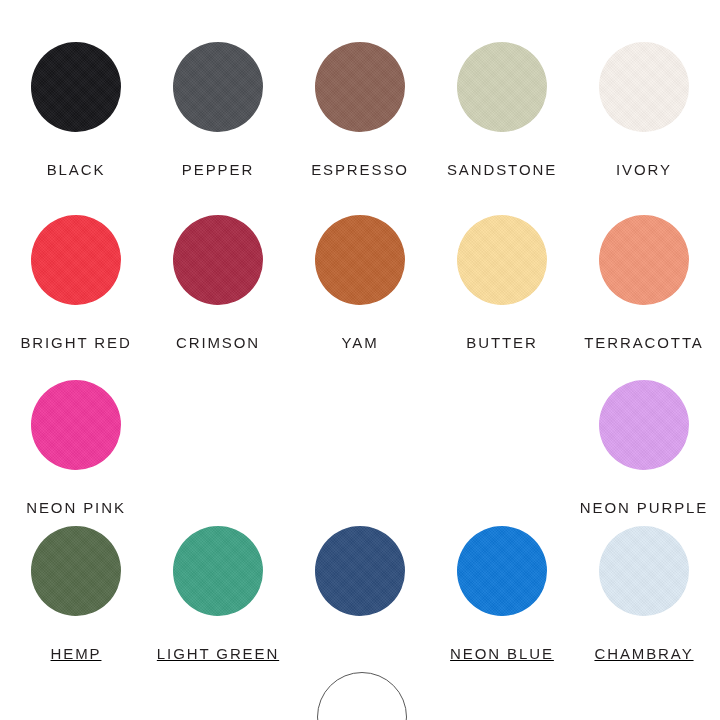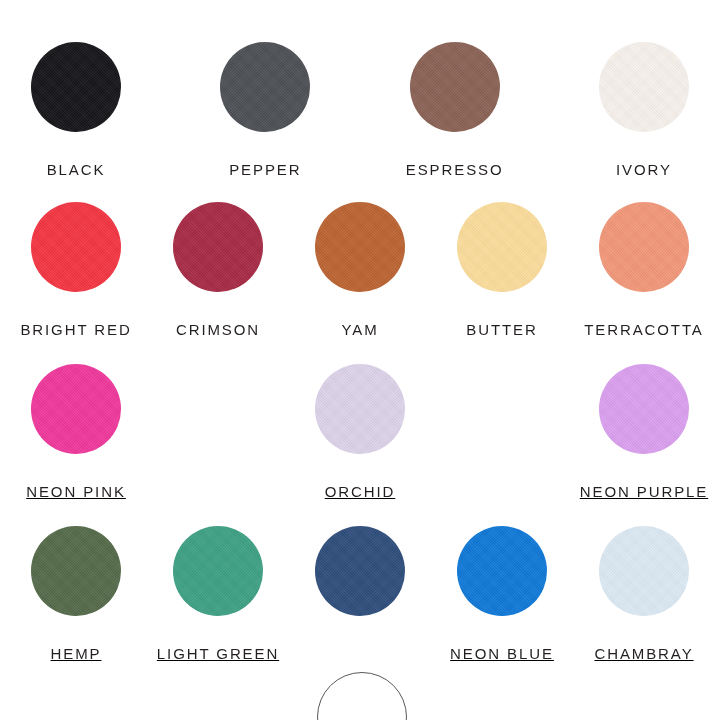--- a/index.html
+++ b/index.html
@@ -31,22 +31,22 @@
     height: 160px;
     display: flex;
     flex-direction: row;
     align-items: flex-start;
     justify-content: space-between;
     box-sizing: border-box;
     padding: 0 8px;
   }
 
   .swatch-row[data-row="0"] { top: 42px; }
-  .swatch-row[data-row="1"] { top: 202px; }
-  .swatch-row[data-row="2"] { top: 364px; text-decoration: underline; }
+  .swatch-row[data-row="1"] { top: 202px; align-items: center; }
+  .swatch-row[data-row="2"] { top: 380px; }
   .swatch-row[data-row="3"] { top: 526px; text-decoration: underline; }
 
   .swatch-cell {
     width: 136px;
     display: flex;
     flex-direction: column;
     align-items: center;
     position: relative;
   }
 
@@ -108,20 +108,24 @@
       </div>
       <div class="swatch-cell">
         <div class="swatch-disc" style="background: rgb(77, 80, 85);"></div>
         <div class="swatch-label">PEPPER</div>
       </div>
       <div class="swatch-cell">
         <div class="swatch-disc" style="background: rgb(139, 98, 85);"></div>
         <div class="swatch-label">ESPRESSO</div>
       </div>
       <div class="swatch-cell">
+        <div class="swatch-disc" style="background: rgb(207, 209, 182);"></div>
+        <div class="swatch-label">SANDSTONE</div>
+      </div>
+      <div class="swatch-cell">
         <div class="swatch-disc" style="background: rgb(247, 241, 236);"></div>
         <div class="swatch-label">IVORY</div>
       </div>
     </div>
     <div class="swatch-row" data-row="1">
       <div class="swatch-cell">
         <div class="swatch-disc" style="background: rgb(244, 53, 67);"></div>
         <div class="swatch-label">BRIGHT RED</div>
       </div>
       <div class="swatch-cell">
@@ -140,24 +144,20 @@
         <div class="swatch-disc" style="background: rgb(242, 151, 122);"></div>
         <div class="swatch-label">TERRACOTTA</div>
       </div>
     </div>
     <div class="swatch-row" data-row="2">
       <div class="swatch-cell">
         <div class="swatch-disc" style="background: rgb(240, 56, 156);"></div>
         <div class="swatch-label">NEON PINK</div>
       </div>
       <div class="swatch-cell">
-        <div class="swatch-disc" style="background: rgb(221, 211, 234);"></div>
-        <div class="swatch-label">ORCHID</div>
-      </div>
-      <div class="swatch-cell">
         <div class="swatch-disc" style="background: rgb(219, 160, 239);"></div>
         <div class="swatch-label">NEON PURPLE</div>
       </div>
     </div>
     <div class="swatch-row" data-row="3">
       <div class="swatch-cell">
         <div class="swatch-disc" style="background: rgb(85, 107, 74);"></div>
         <div class="swatch-label">HEMP</div>
       </div>
       <div class="swatch-cell">

